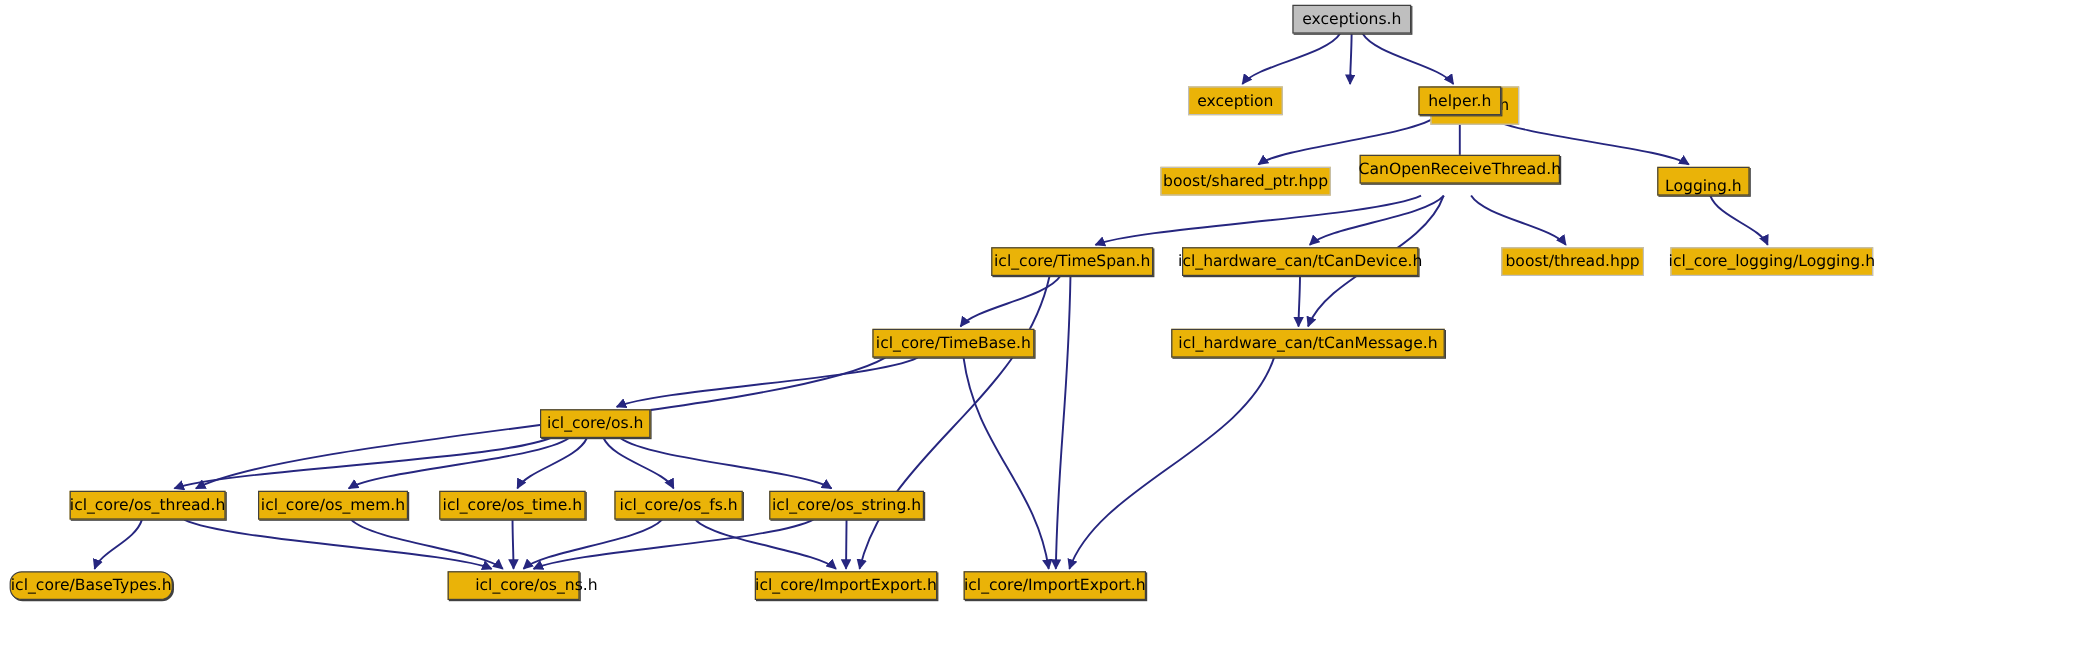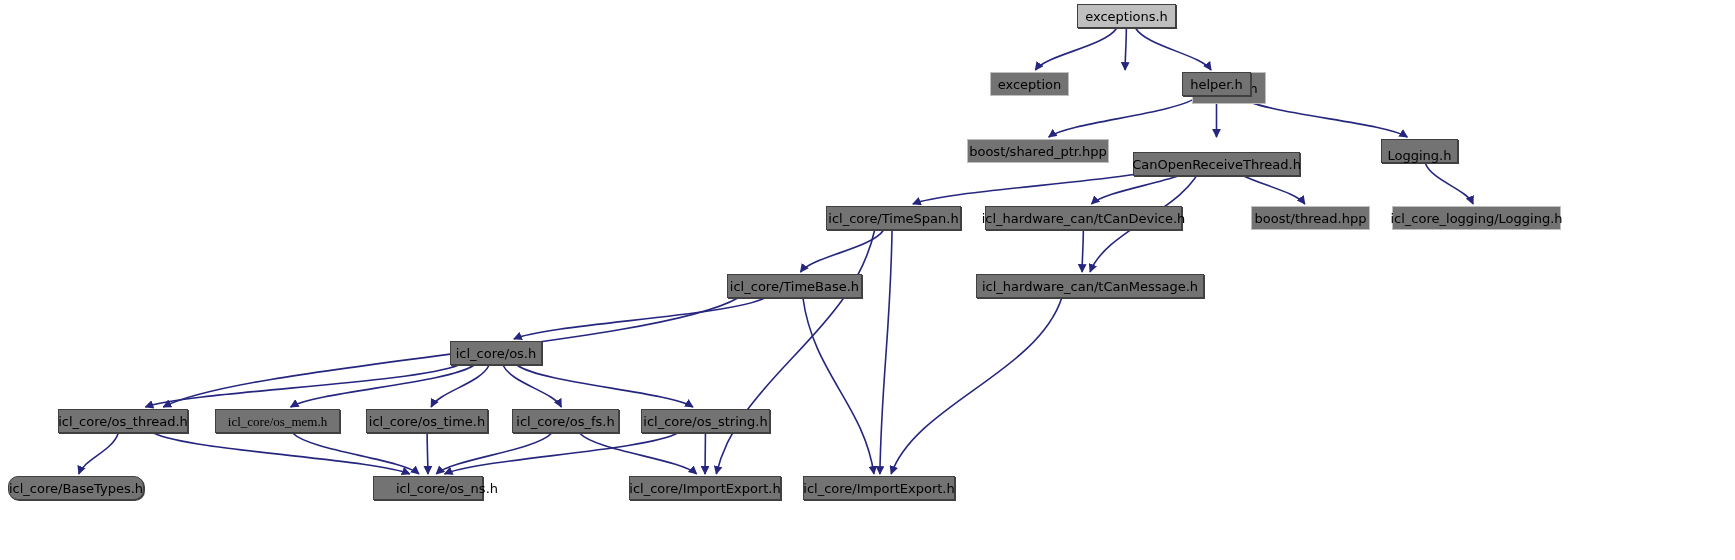--- a/index.html
+++ b/index.html
@@ -1,20 +1,20 @@
 <!DOCTYPE html>
 <html><head>
 <meta charset="utf-8">
 <style>
   html,body{margin:0;padding:0;background:#ffffff;}
   body{font-family:"DejaVu Sans", sans-serif;}
   #graph{position:relative;width:1735px;height:560px;background:#ffffff;overflow:hidden;}
   #edges{position:absolute;left:0;top:0;width:1735px;height:560px;}
   .node{position:absolute;box-sizing:border-box;display:flex;align-items:center;justify-content:center;
-        background:#737373;white-space:nowrap;color:#000000;}
+        background:#eab308;white-space:nowrap;color:#000000;}
   .node .lbl{font-size:13px;line-height:1;letter-spacing:0px;}
   
   .node.internal{border:1px solid #404040;box-shadow:1px 1px 0 0 #404040;}
   
   .node.external{border:1px solid #bfbfbf;}
   
   .node.root{background:#bfbfbf;border:1px solid #404040;box-shadow:1px 1px 0 0 #404040;}
 </style>
 </head>
 <body>
@@ -72,21 +72,21 @@
       </div>
       <div class="node external" style="left: 1144px; top: 72px; width: 74px; height: 32px; margin-left: 48px;">
         <span class="lbl">iostream</span>
       </div>
       <div class="node internal" style="left: 1182px; top: 72px; width: 69px; height: 24px;">
         <span class="lbl">helper.h</span>
       </div>
       <div class="node external" style="left: 967px; top: 139px; width: 142px; height: 24px;">
         <span class="lbl">boost/shared_ptr.hpp</span>
       </div>
-      <div class="node internal" style="left: 1133px; top: 152px; width: 167px; height: 24px; justify-content: center;">
+      <div class="node internal" style="left: 1133px; top: 129px; width: 167px; height: 24px; justify-content: center;">
         <span class="lbl">CanOpenReceiveThread.h</span>
       </div>
       <div class="node internal" style="left: 1381px; top: 139px; width: 77px; height: 24px; align-items: flex-end;">
         <span class="lbl">Logging.h</span>
       </div>
       <div class="node internal" style="left: 826px; top: 206px; width: 135px; height: 24px;">
         <span class="lbl">icl_core/TimeSpan.h</span>
       </div>
       <div class="node internal" style="left: 985px; top: 206px; width: 197px; height: 24px;">
         <span class="lbl">icl_hardware_can/tCanDevice.h</span>
@@ -102,21 +102,21 @@
       </div>
       <div class="node internal" style="left: 976px; top: 274px; width: 228px; height: 24px;">
         <span class="lbl">icl_hardware_can/tCanMessage.h</span>
       </div>
       <div class="node internal" style="left: 450px; top: 341px; width: 92px; height: 24px;">
         <span class="lbl">icl_core/os.h</span>
       </div>
       <div class="node internal" style="left: 58px; top: 409px; width: 130px; height: 24px;">
         <span class="lbl">icl_core/os_thread.h</span>
       </div>
-      <div class="node internal" style="left: 215px; top: 409px; width: 125px; height: 24px; font-family: Liberation Serif, serif;">
+      <div class="node internal" style="left: 215px; top: 409px; width: 125px; height: 24px;">
         <span class="lbl">icl_core/os_mem.h</span>
       </div>
       <div class="node internal" style="left: 366px; top: 409px; width: 122px; height: 24px;">
         <span class="lbl">icl_core/os_time.h</span>
       </div>
       <div class="node internal" style="left: 512px; top: 409px; width: 107px; height: 24px; text-align: center;">
         <span class="lbl">icl_core/os_fs.h</span>
       </div>
       <div class="node internal" style="left: 641px; top: 409px; width: 129px; height: 24px;">
         <span class="lbl">icl_core/os_string.h</span>

